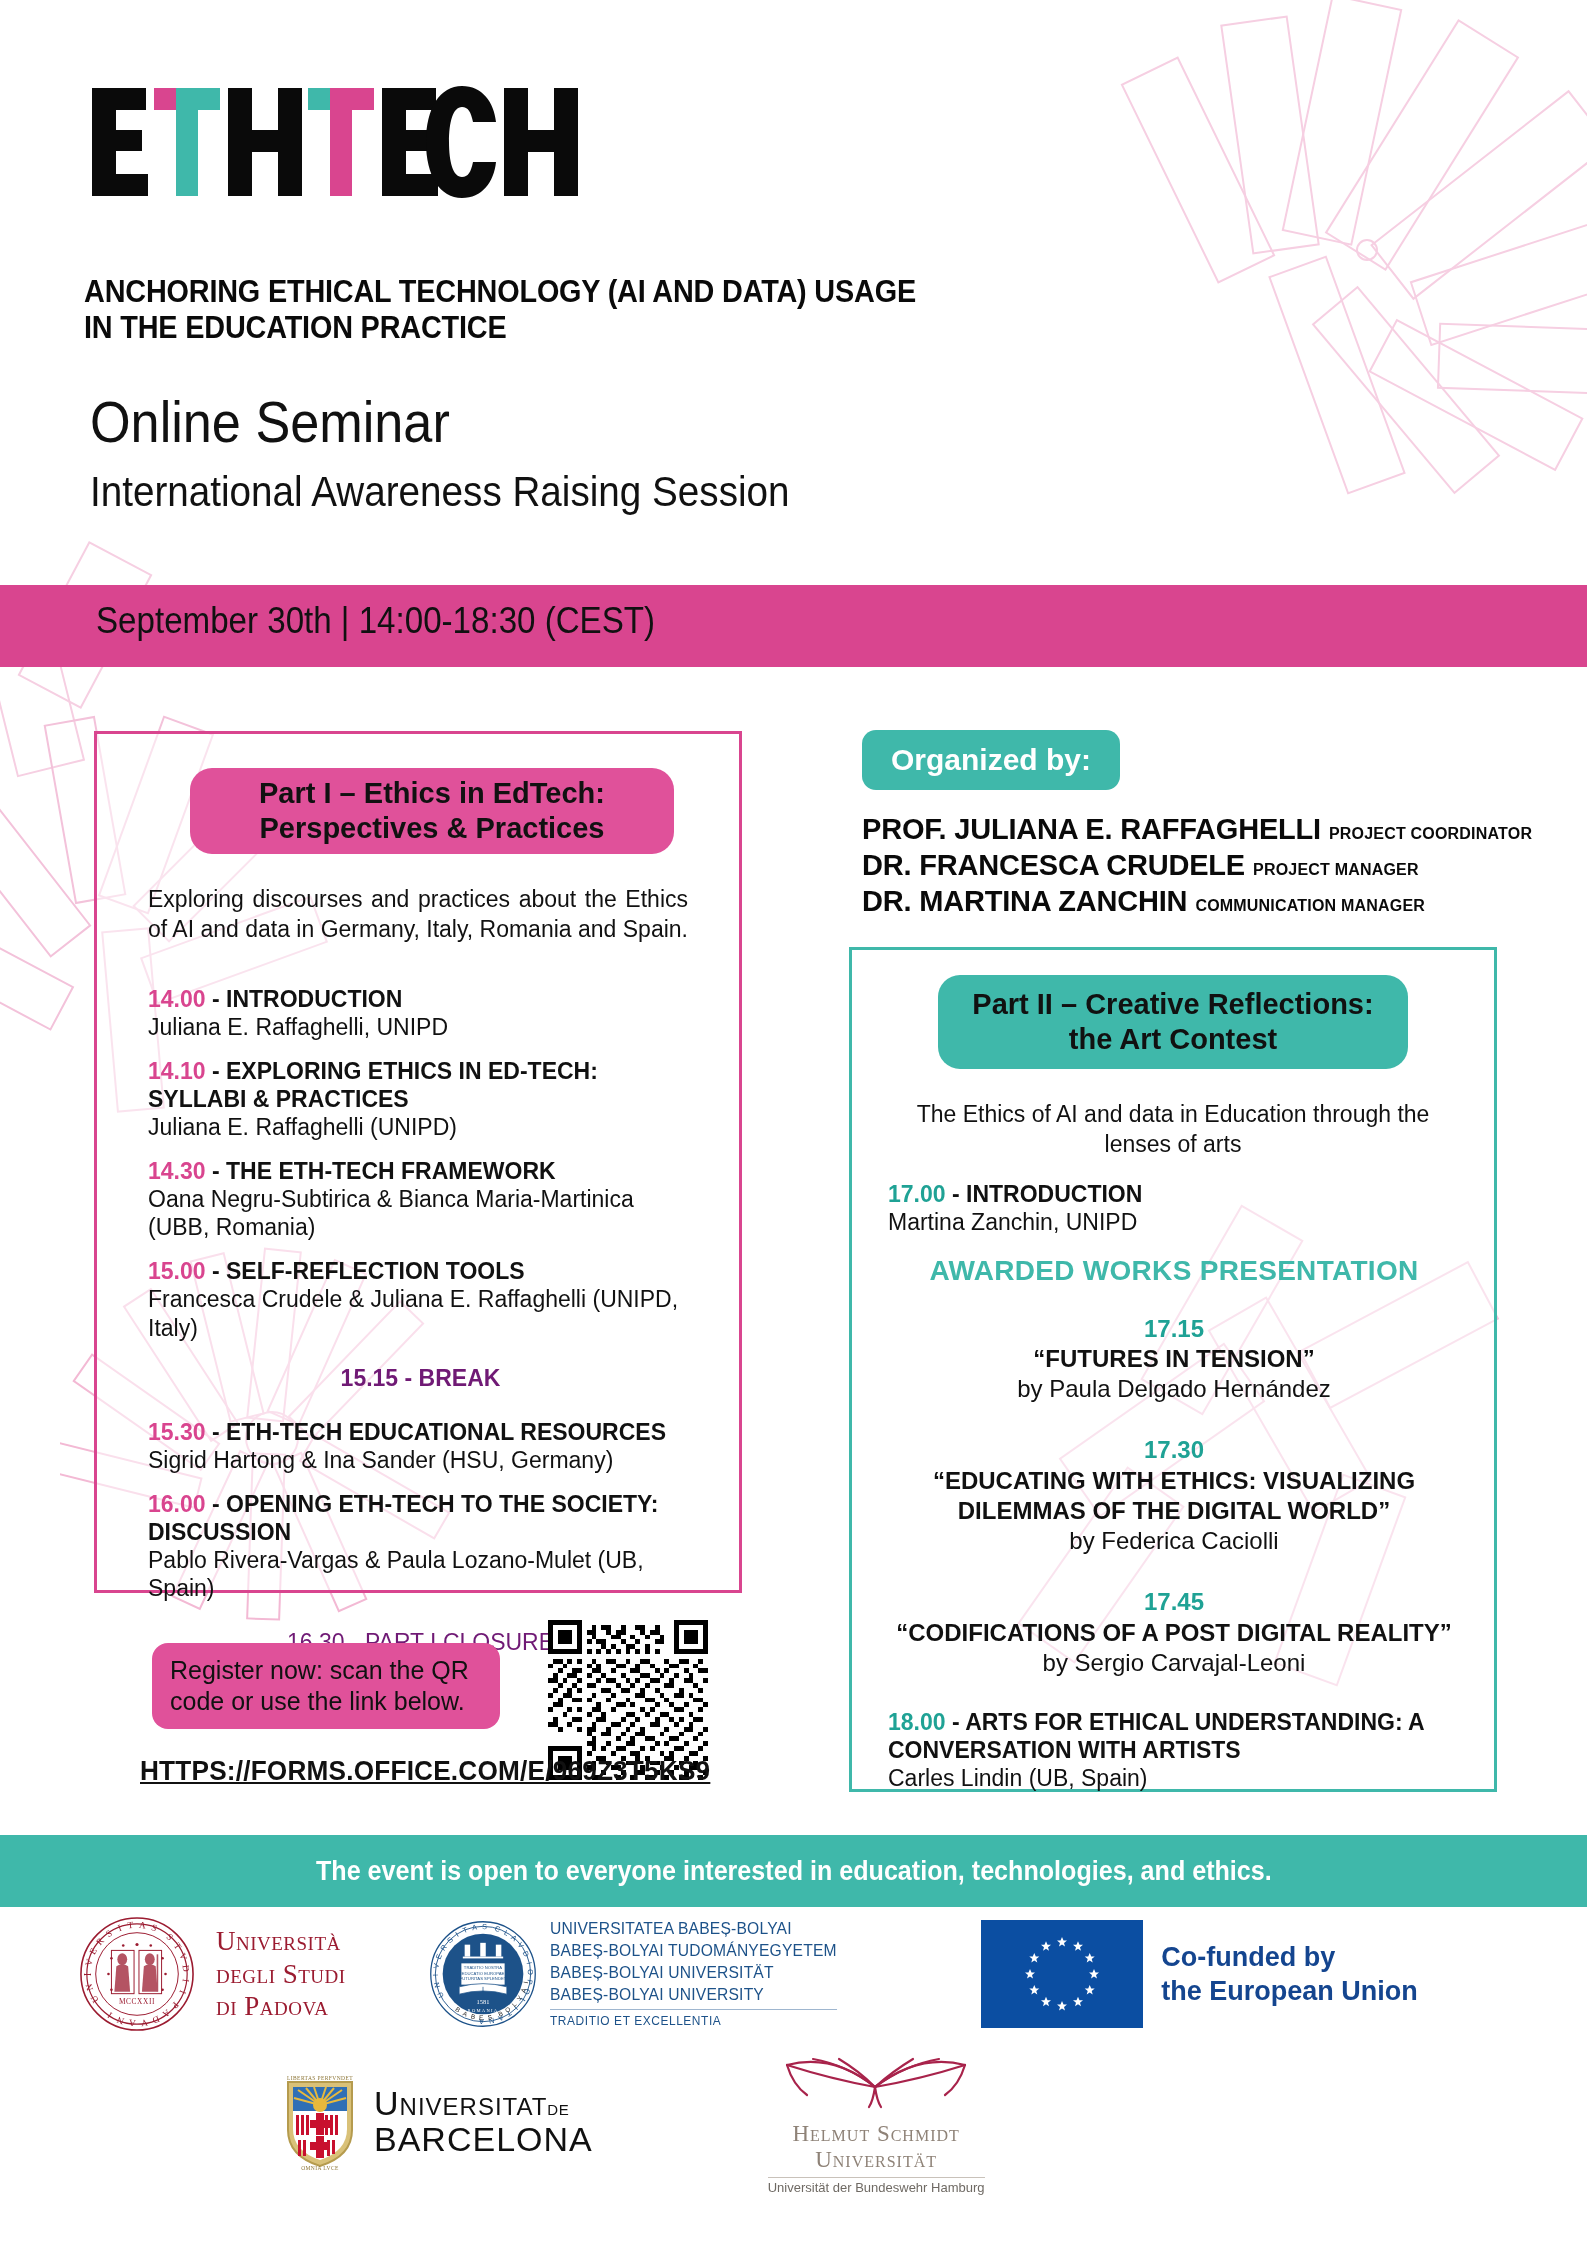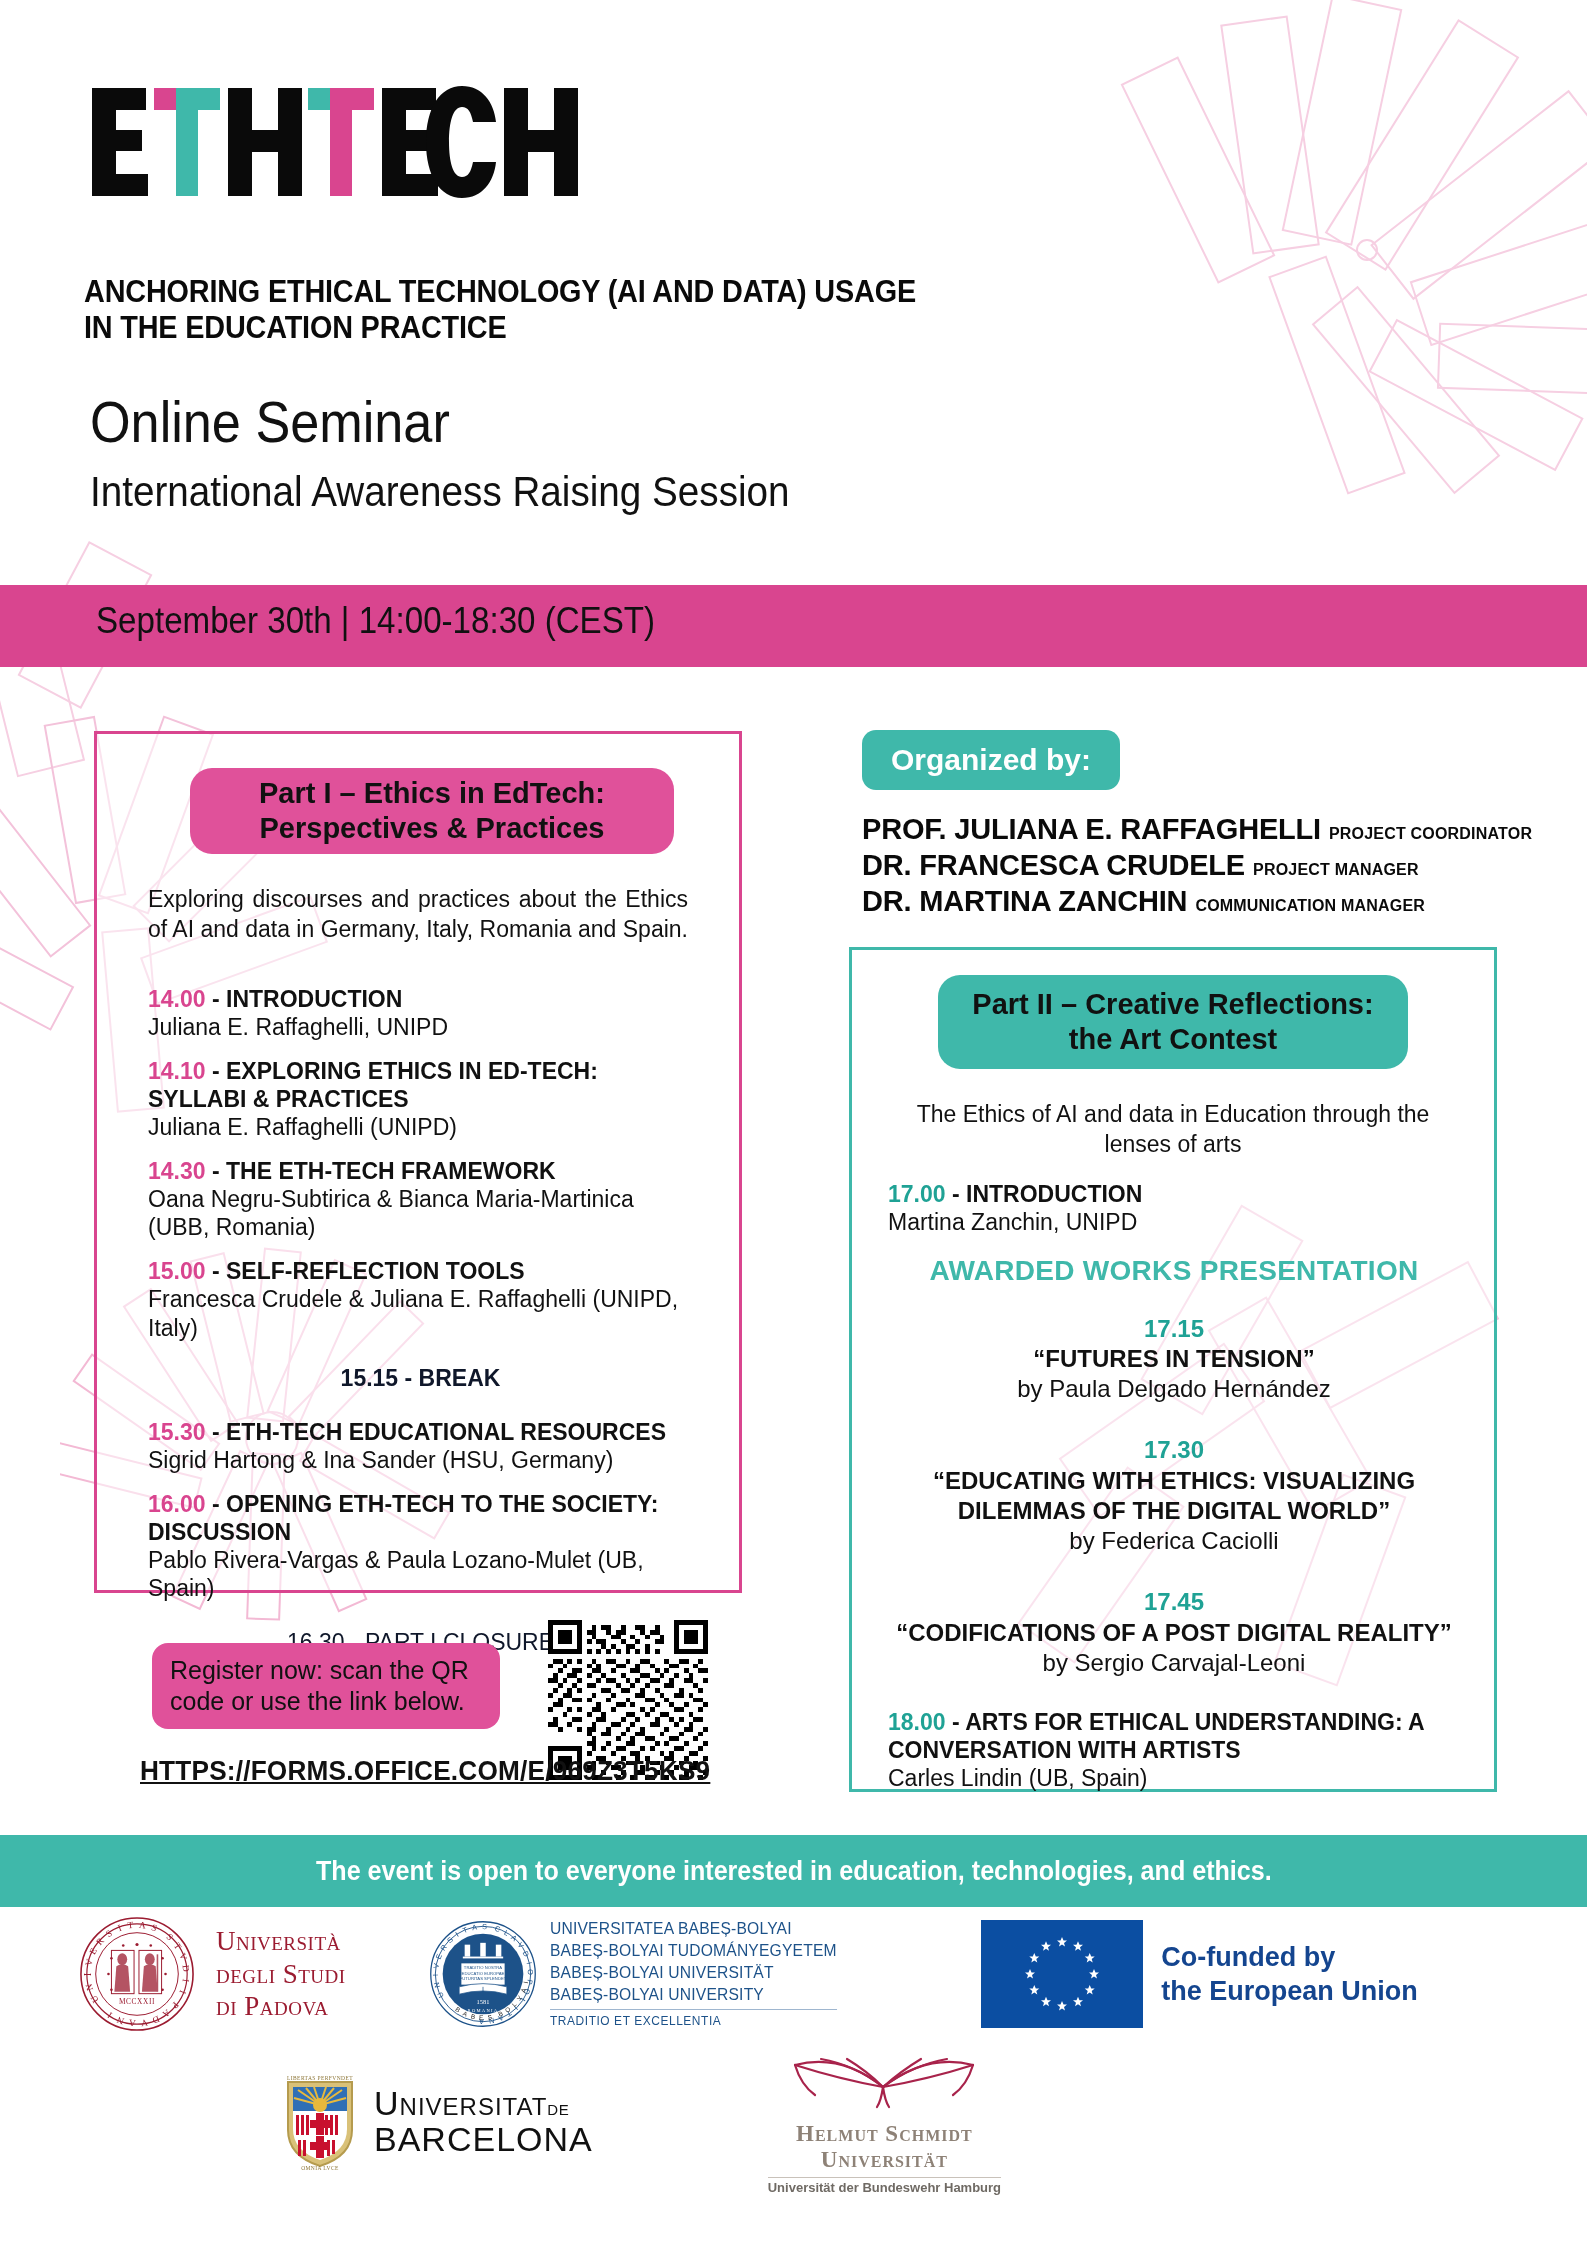--- a/index.html
+++ b/index.html
@@ -80,21 +80,21 @@
     text-justify:inter-word;
   }
 
   .agenda{position:absolute;left:148px;top:985px;width:545px;z-index:4;}
   .item{margin-bottom:15px;}
   .item .hd{font-size:23px;line-height:1.22;color:#111;font-weight:bold;}
   .item .hd .t{color:#d9458f;}
   .item .hd .t.teal{color:#1fa295;}
   .item .sp{font-size:23px;line-height:1.25;color:#111;font-weight:400;}
   .center-note{
-    text-align:center;font-weight:bold;font-size:23px;color:#0f172a;
+    text-align:center;font-weight:bold;font-size:23px;color:#701a75;
     margin:22px 0 26px 0;
   }
   .center-note.closure{
     font-weight:500;margin:26px 0 0 0;
   }
 
   
   .reg-pill{
     position:absolute;left:152px;top:1643px;width:348px;height:86px;
     background:#e0519a;border-radius:16px;z-index:4;
@@ -887,21 +887,21 @@
           <text x="40" y="98" text-anchor="middle" fill="#8d7637" font-family="'Liberation Serif',serif" font-size="5.5" letter-spacing="0.4">OMNIA LVCE</text>
         </svg>
         <div class="lg-ub-txt">
           <div>
             <span style="font-variant:small-caps;">Universitat</span><span class="de" style="font-variant:small-caps;">de</span>
           </div>
           <div>BARCELONA</div>
         </div>
       </div>
 
-      <div class="logo-cell" style="margin-left:175px;flex-direction:column;font-weight:bold;">
+      <div class="logo-cell" style="margin-left:175px;flex-direction:column;">
         <svg width="190" height="68" viewBox="0 0 190 68">
           <g fill="none" stroke="#a8234b" stroke-width="2.2" stroke-linecap="round">
             <path d="M6 16 q46 -12 88 22"></path>
             <path d="M6 16 q6 20 20 30"></path>
             <path d="M32 10 q34 6 62 28"></path>
             <path d="M58 10 q20 12 36 28"></path>
             <path d="M6 16 q44 14 88 22"></path>
             <path d="M184 16 q-46 -12 -90 22"></path>
             <path d="M184 16 q-6 20 -20 30"></path>
             <path d="M158 10 q-34 6 -64 28"></path>

